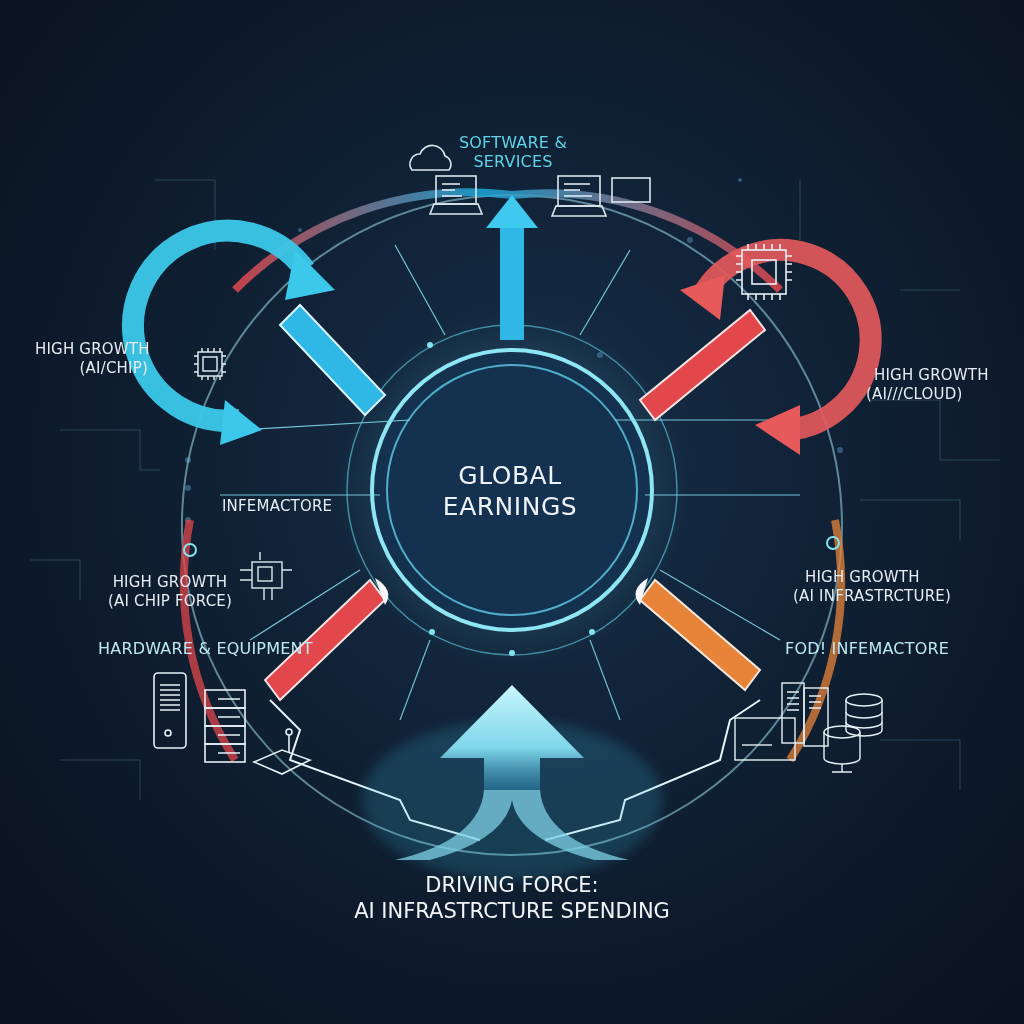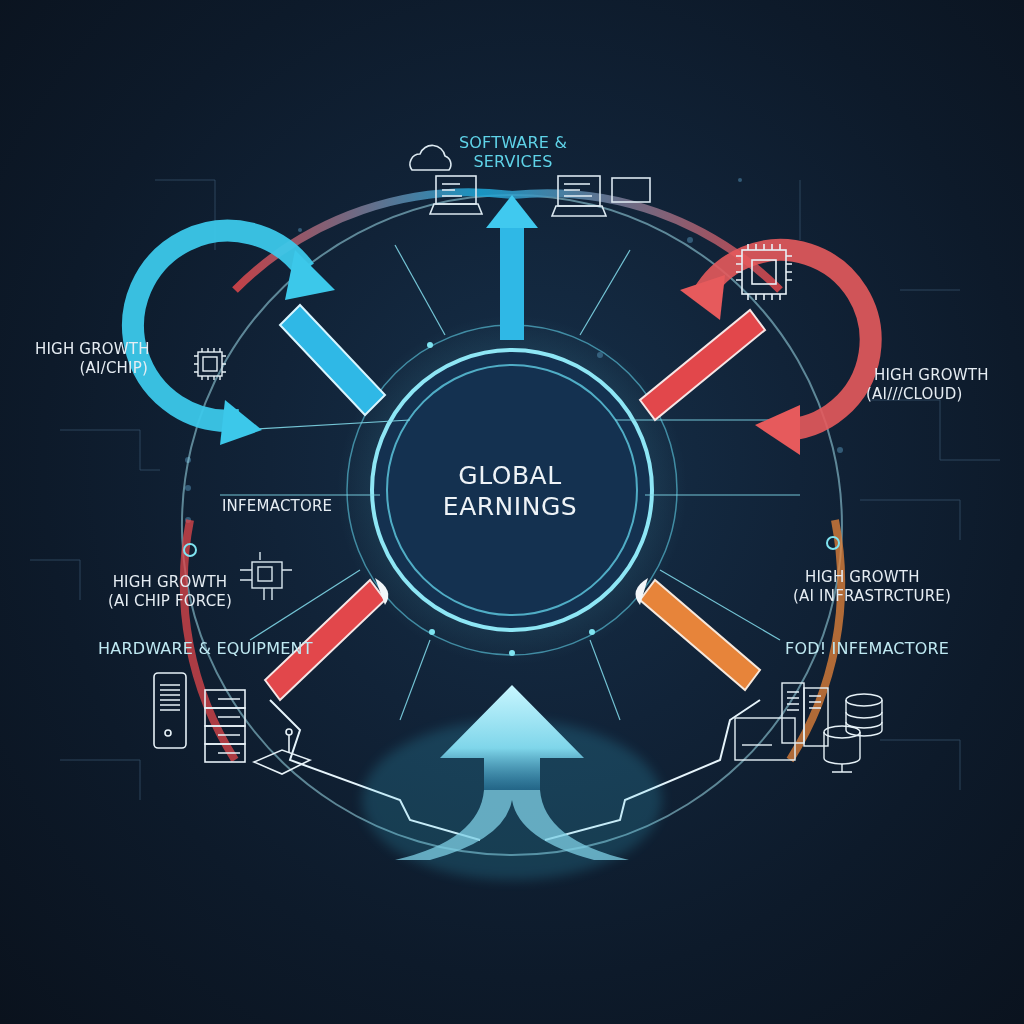--- a/index.html
+++ b/index.html
@@ -241,14 +241,16 @@
   <div>(AI INFRASTRCTURE)</div>
 </div>
 
 <div class="lbl cyan" style="left:785px;top:639px;font-size:16px;color:#bfe9f2;">FOD! INFEMACTORE</div>
 
 <div class="center-title">
   <div>GLOBAL</div>
   <div>EARNINGS</div>
 </div>
 
+<div class="bottom" style="top:873px;">DRIVING FORCE:</div>
+<div class="bottom" style="top:899px;">AI INFRASTRCTURE SPENDING</div>
 
 </div>
 
 </body></html>

